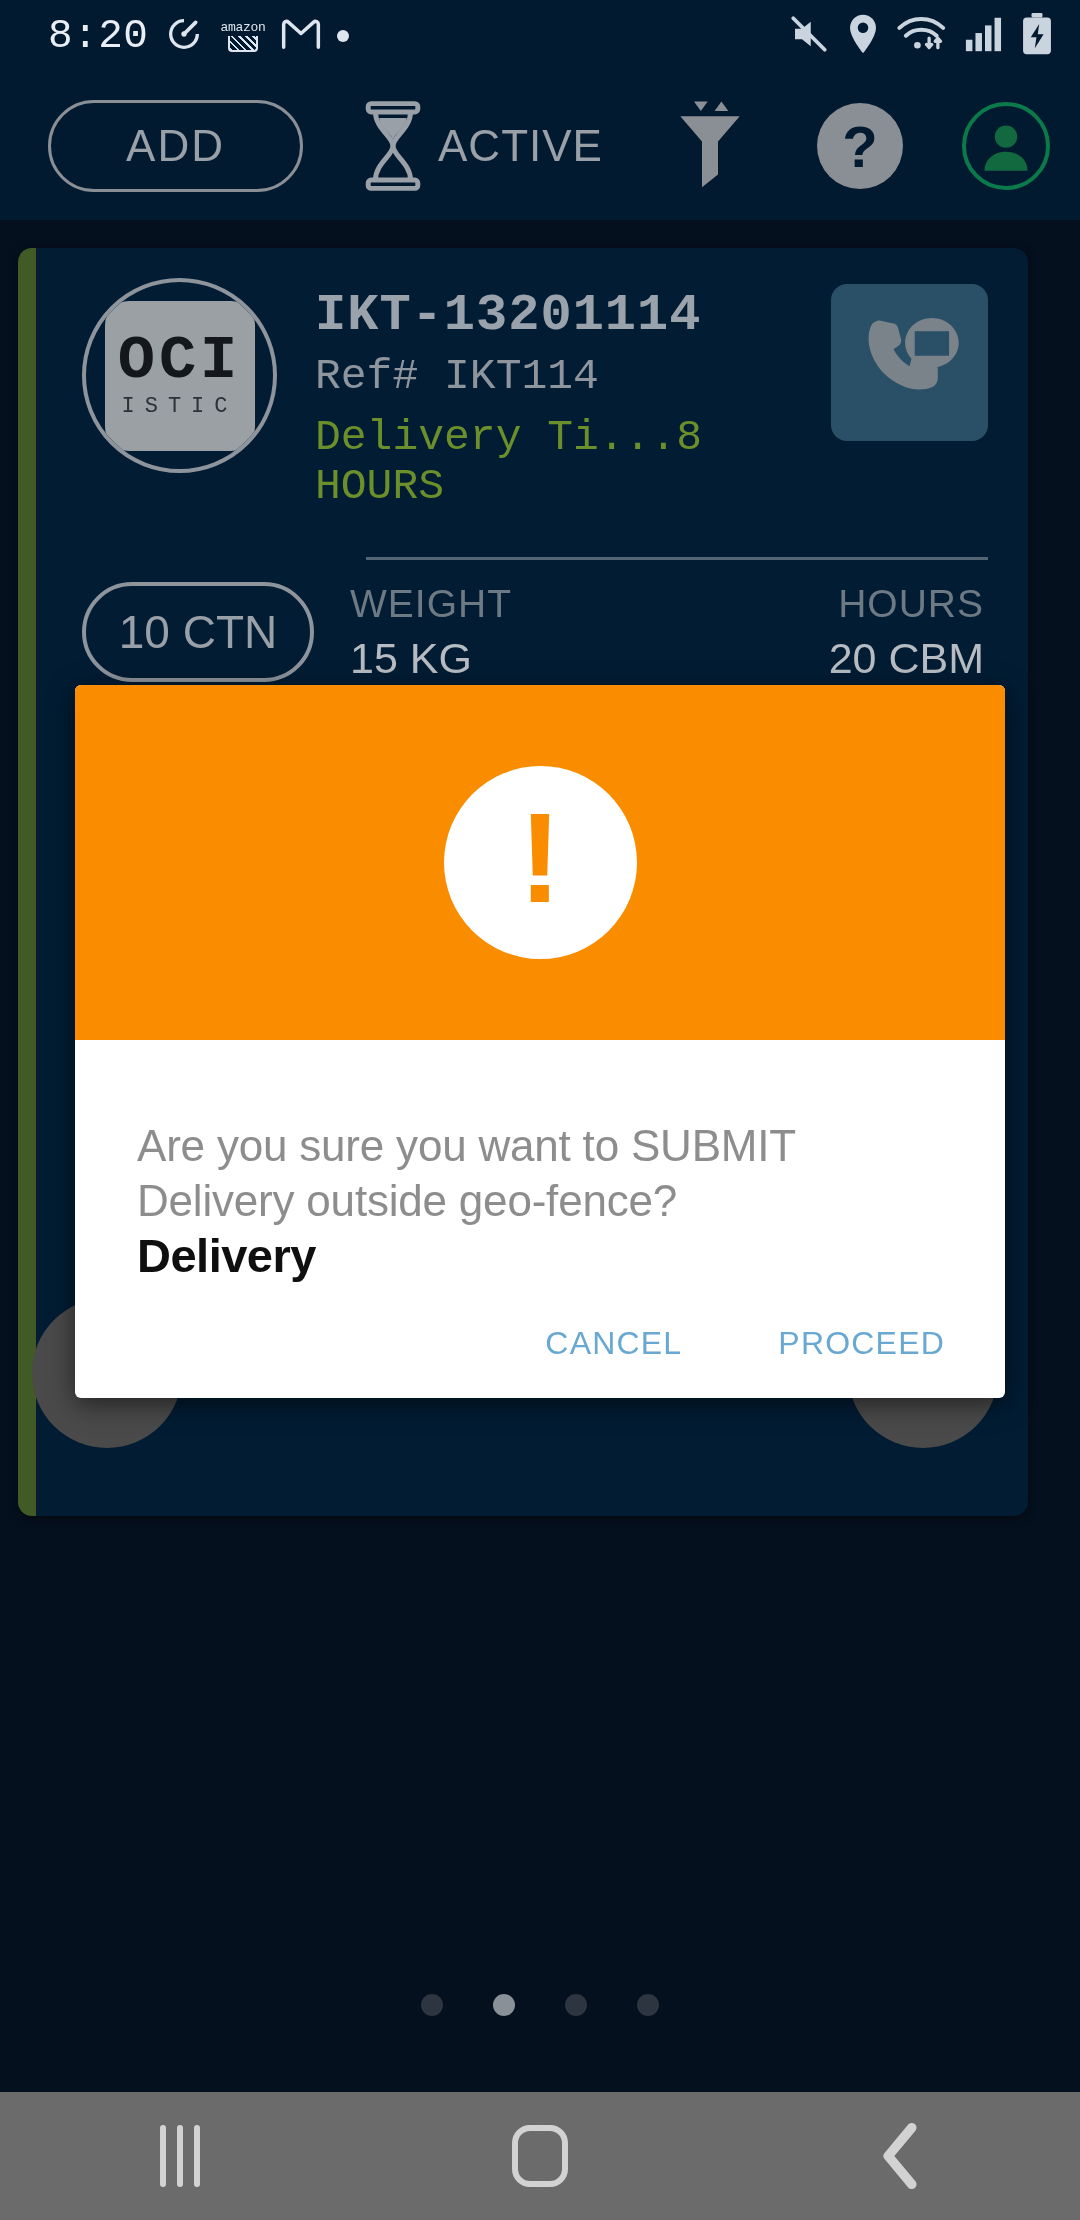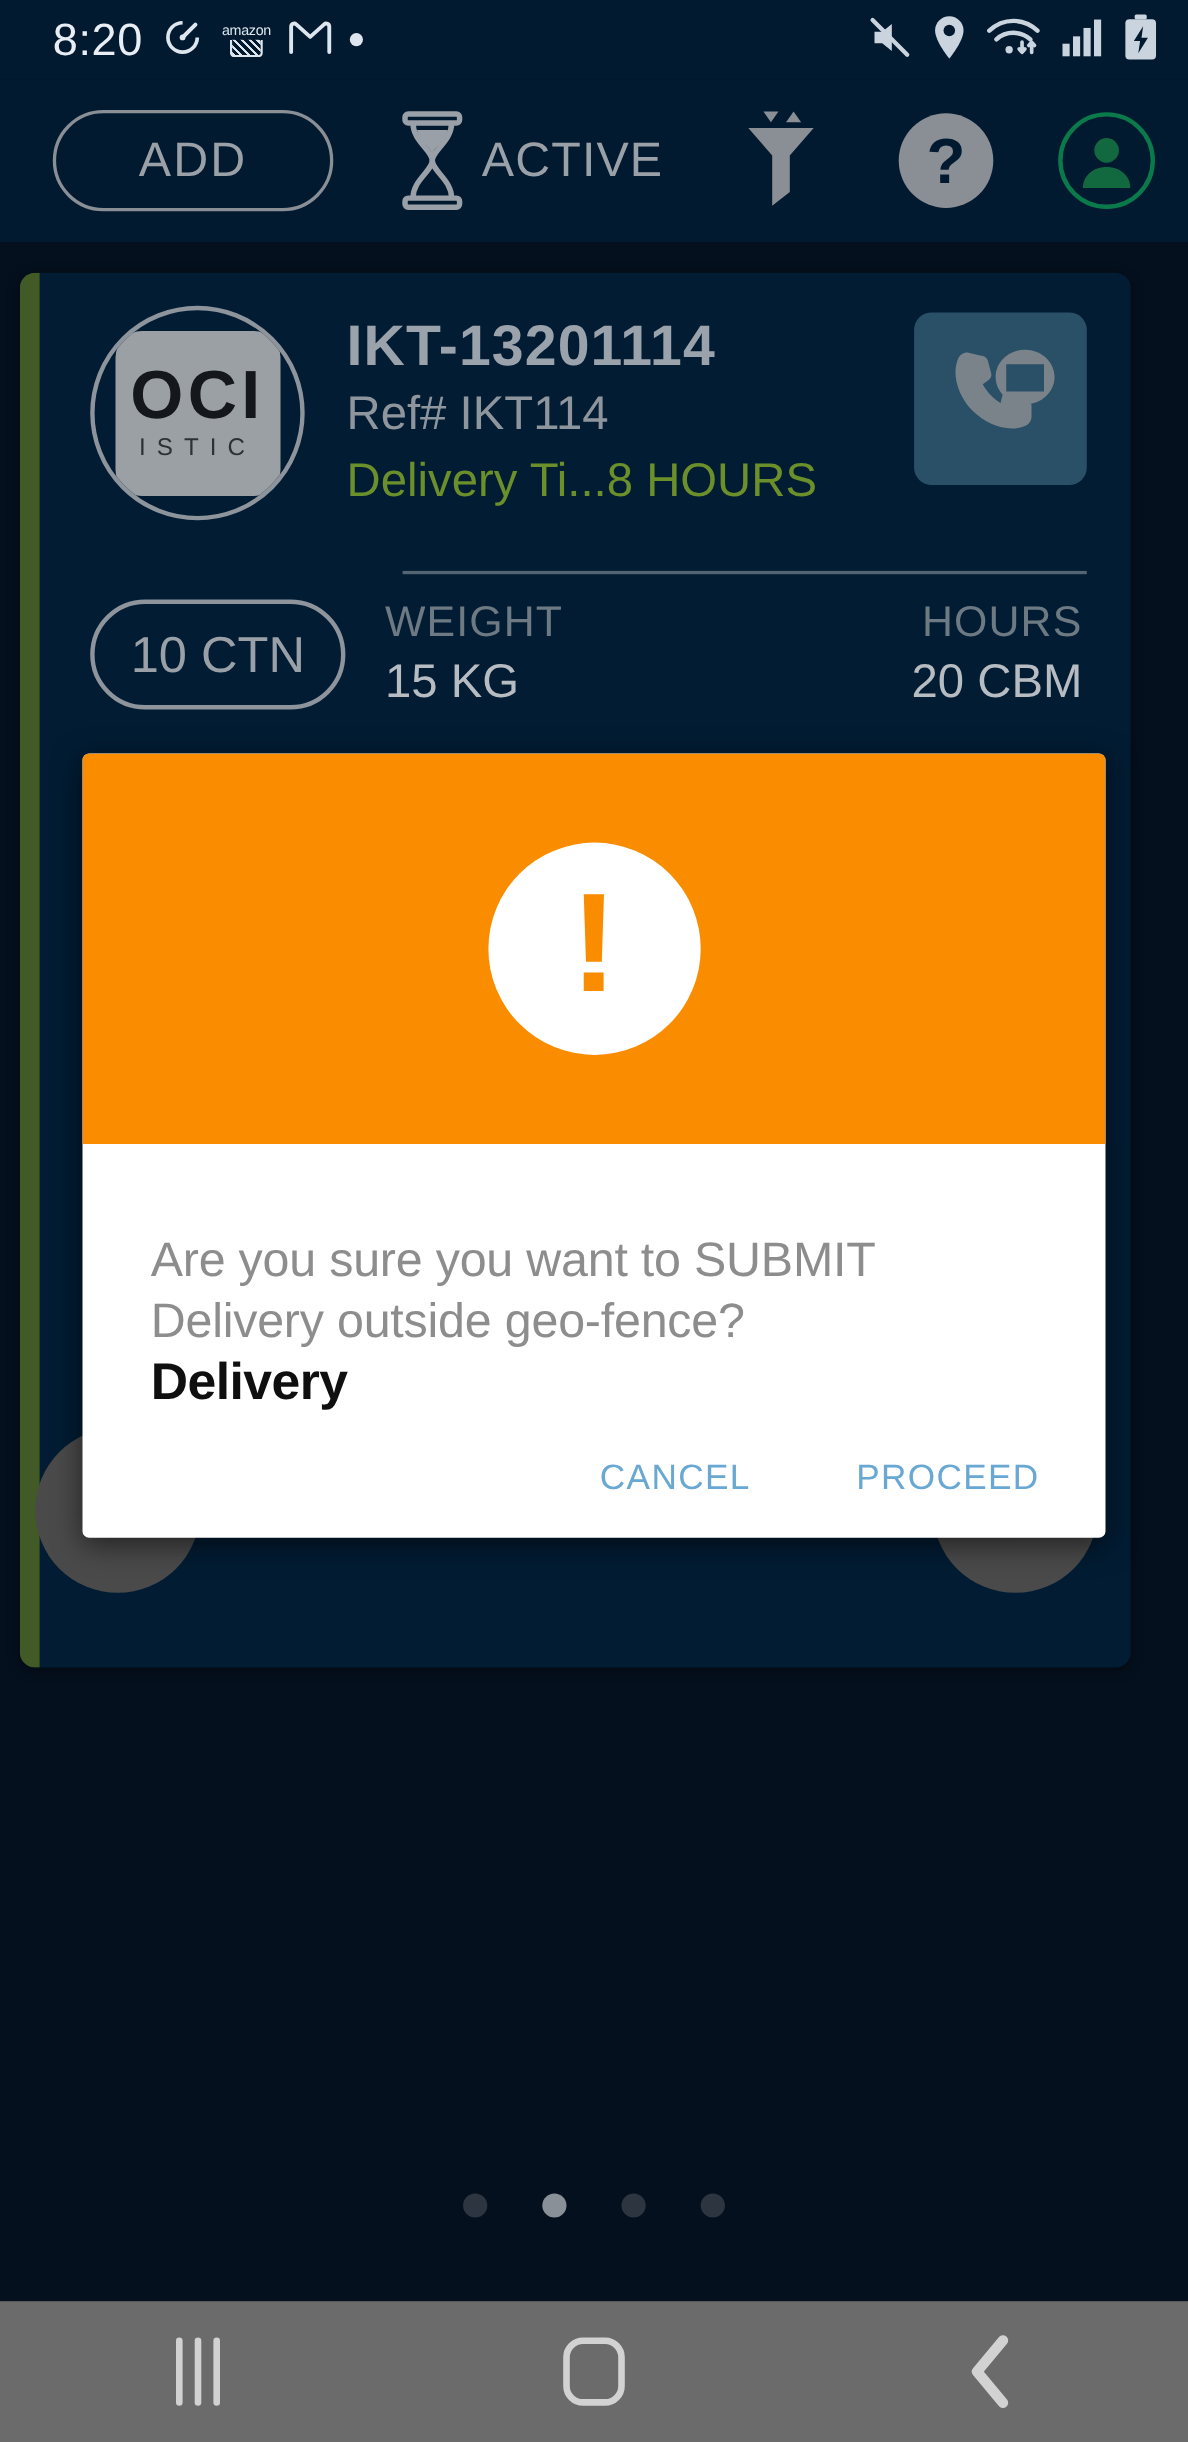--- a/index.html
+++ b/index.html
@@ -14,21 +14,21 @@
   
   #app-root { position:absolute; inset:0; background:#05101e; }
 
   
   #status-bar {
     position:absolute; top:0; left:0; width:1080px; height:72px;
     background:#021a30;
     display:flex; align-items:center; justify-content:space-between;
     padding:0 26px 0 48px;
   }
-  .sb-left { display:flex; align-items:center; gap:16px; }
+  .sb-left { display:flex; align-items:center; gap:16px;font-family:Liberation Mono, monospace; }
   .sb-clock { color:#e8eef4; font-size:41px; letter-spacing:0.5px; }
   .sb-right { display:flex; align-items:center; gap:14px; }
   .sb-ic { display:block; }
 
   
   .amazon-ic { display:flex; flex-direction:column; align-items:center; }
   .amazon-ic .amz-word { font-size:13px; color:#dde6ee; line-height:1; letter-spacing:-0.3px; }
   .amazon-ic .amz-cart {
     width:30px; height:16px; margin-top:2px;
     border:2px solid #dde6ee; border-top:none;
@@ -65,21 +65,21 @@
 
   
   #shipment-card {
     position:absolute; left:18px; top:248px; width:1010px; height:1268px;
     background:#021c33; border-radius:14px; overflow:hidden;
     box-shadow:0 2px 10px rgba(0,0,0,.5);
   }
   #card-accent { position:absolute; left:0; top:0; width:18px; height:100%; background:#415a26; }
   #card-body { position:absolute; left:36px; top:0; right:0; height:100%; }
 
-  #card-top { display:flex; padding:30px 40px 0 28px; }
+  #card-top { display:flex; padding:30px 40px 0 28px;font-family:Liberation Mono, monospace; }
   #company-logo {
     width:195px; height:195px; border-radius:50%; border:4px solid #8d949c;
     display:flex; align-items:center; justify-content:center; flex:none; overflow:hidden;
   }
   #logo-inner {
     width:150px; height:150px; border-radius:24px; background:#9aa0a4;
     display:flex; flex-direction:column; align-items:center; justify-content:center;
     overflow:hidden;
   }
   #logo-line1 { font-size:62px; font-weight:bold; color:#14181c; line-height:.95; white-space:nowrap; letter-spacing:4px; }

